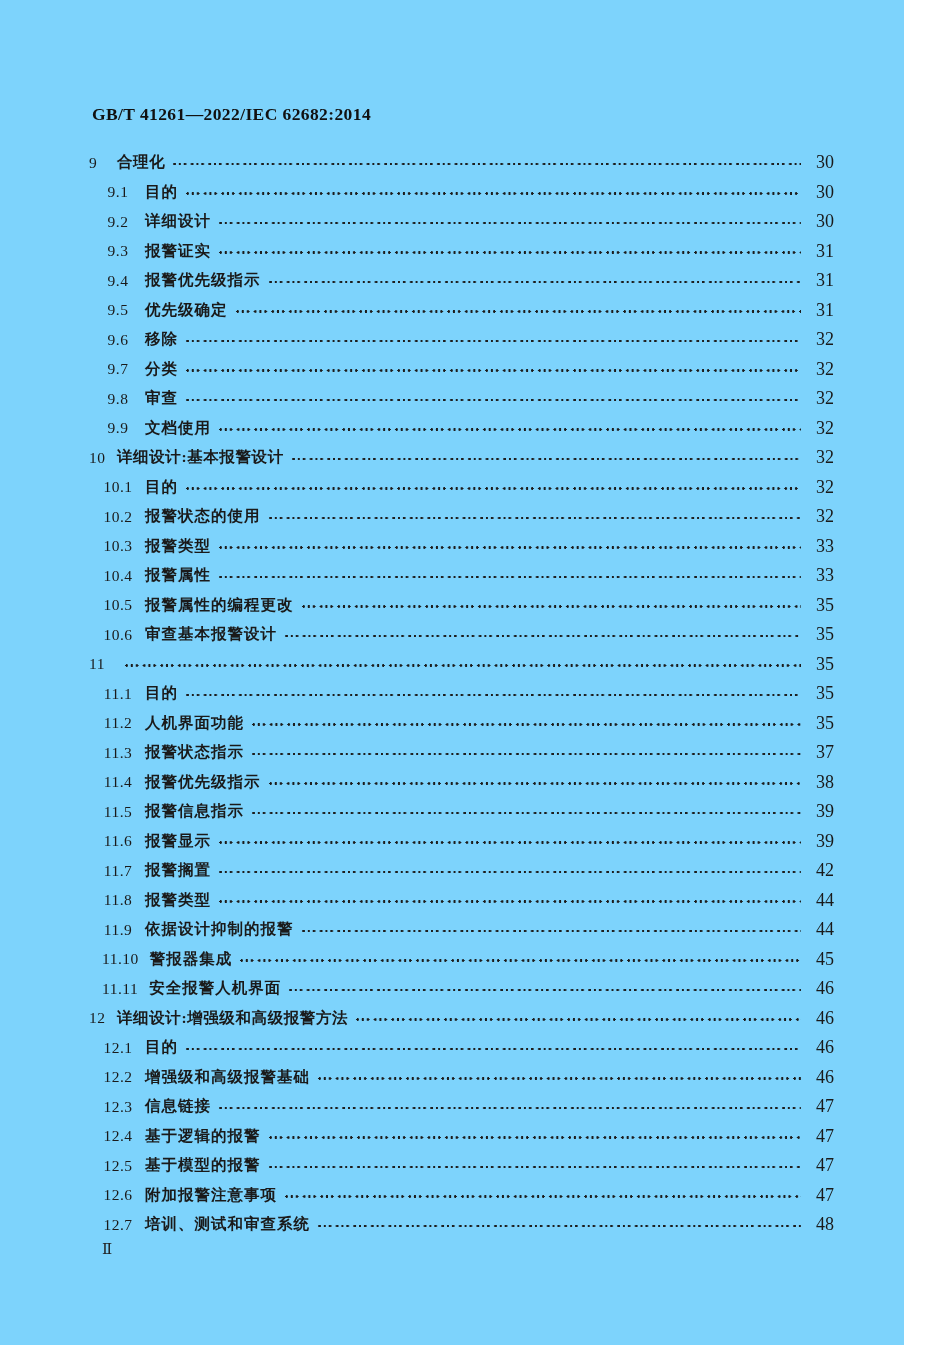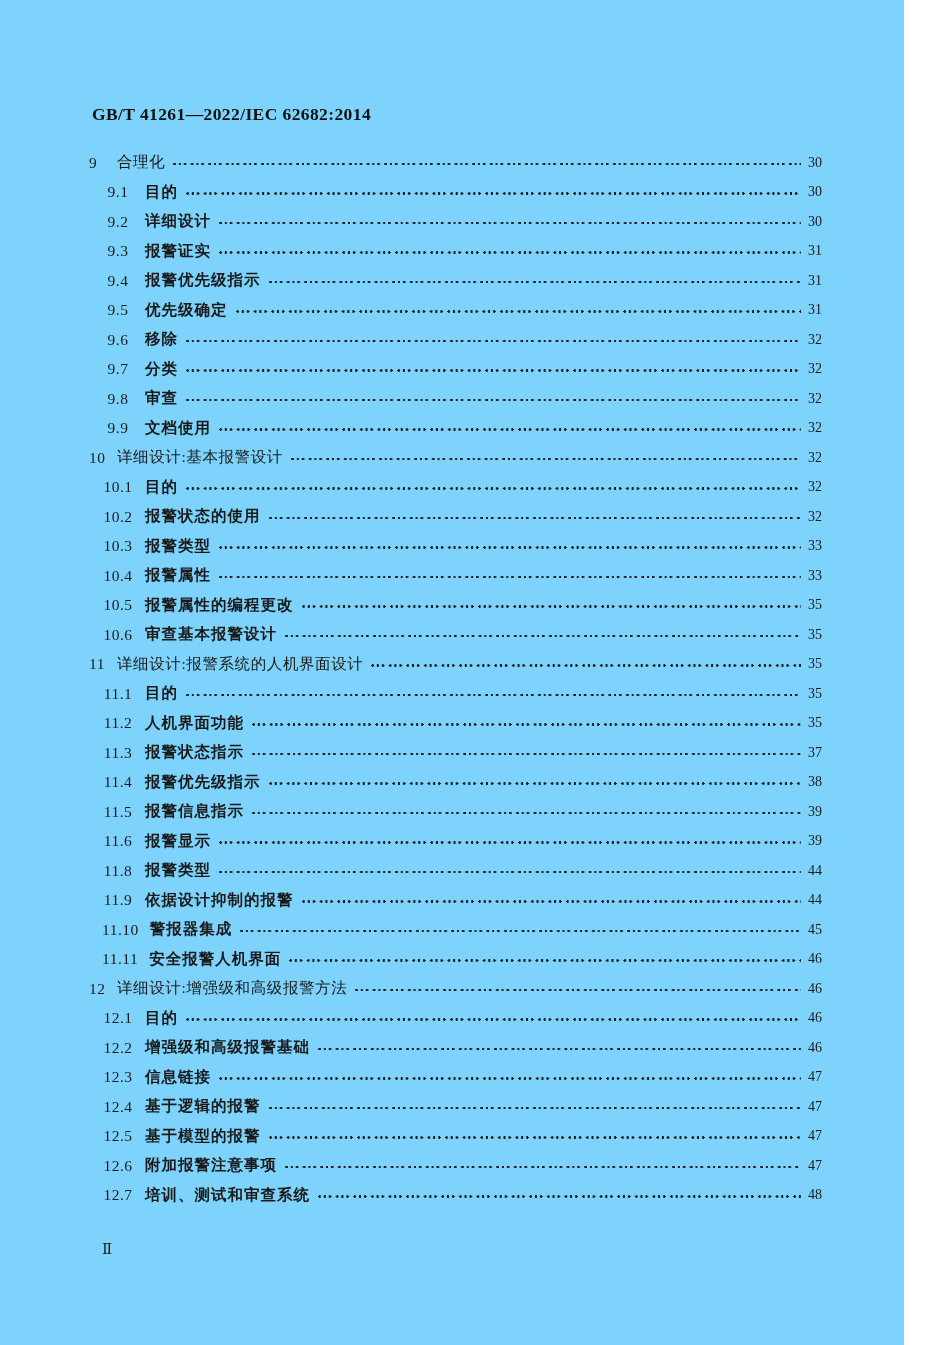--- a/index.html
+++ b/index.html
@@ -44,38 +44,38 @@
     letter-spacing: 0.5px;
   }
   .toc-row.lvl1 .num { min-width: 17px; }
   .toc-row.lvl2 { padding-left: 13px; }
   .toc-row.lvl2 .num { min-width: 32px; text-align: center; }
   .toc-row .title {
     flex: 0 0 auto;
     letter-spacing: 1px;
     font-weight: bold;
   }
-  .toc-row.lvl1 .title { font-weight: normal; letter-spacing: 0.6px; }
+  .toc-row.lvl1 .title { font-weight: bold; letter-spacing: 0.6px; }
   .toc-row .leader {
     flex: 1 1 auto;
     align-self: stretch;
     margin: 0 7px 0 7px;
     background-image:
       radial-gradient(circle at 2.6px 50%, #1c1c1c 1.15px, rgba(0,0,0,0) 1.5px),
       radial-gradient(circle at 7.8px 50%, #1c1c1c 1.15px, rgba(0,0,0,0) 1.5px),
       radial-gradient(circle at 13.0px 50%, #1c1c1c 1.15px, rgba(0,0,0,0) 1.5px);
     background-size: 17.6px 100%;
     background-repeat: repeat-x;
     background-position: 0 1px;
   }
   .toc-row .pagenum {
     flex: 0 0 auto;
     min-width: 26px;
-    text-align: left;
-    font-size: 14px;
+    text-align: right;
+    font-size: 18px;
   }
   .doc-footer {
     position: absolute;
     left: 102px;
     top: 1240px;
     font-size: 15px;
     color: #222;
   }
 </style>
 </head>
@@ -182,21 +182,20 @@
         <span class="pagenum">35</span>
       </div>
       <div class="toc-row lvl2">
         <span class="num">10.6</span>
         <span class="title">审查基本报警设计</span>
         <span class="leader"></span>
         <span class="pagenum">35</span>
       </div>
       <div class="toc-row lvl1">
         <span class="num">11</span>
-        <span class="title">详细设计:报警系统的人机界面设计</span>
         <span class="leader"></span>
         <span class="pagenum">35</span>
       </div>
       <div class="toc-row lvl2">
         <span class="num">11.1</span>
         <span class="title">目的</span>
         <span class="leader"></span>
         <span class="pagenum">35</span>
       </div>
       <div class="toc-row lvl2">
@@ -221,20 +220,26 @@
         <span class="num">11.5</span>
         <span class="title">报警信息指示</span>
         <span class="leader"></span>
         <span class="pagenum">39</span>
       </div>
       <div class="toc-row lvl2">
         <span class="num">11.6</span>
         <span class="title">报警显示</span>
         <span class="leader"></span>
         <span class="pagenum">39</span>
+      </div>
+      <div class="toc-row lvl2">
+        <span class="num">11.7</span>
+        <span class="title">报警搁置</span>
+        <span class="leader"></span>
+        <span class="pagenum">42</span>
       </div>
       <div class="toc-row lvl2">
         <span class="num">11.8</span>
         <span class="title">报警类型</span>
         <span class="leader"></span>
         <span class="pagenum">44</span>
       </div>
       <div class="toc-row lvl2">
         <span class="num">11.9</span>
         <span class="title">依据设计抑制的报警</span>

